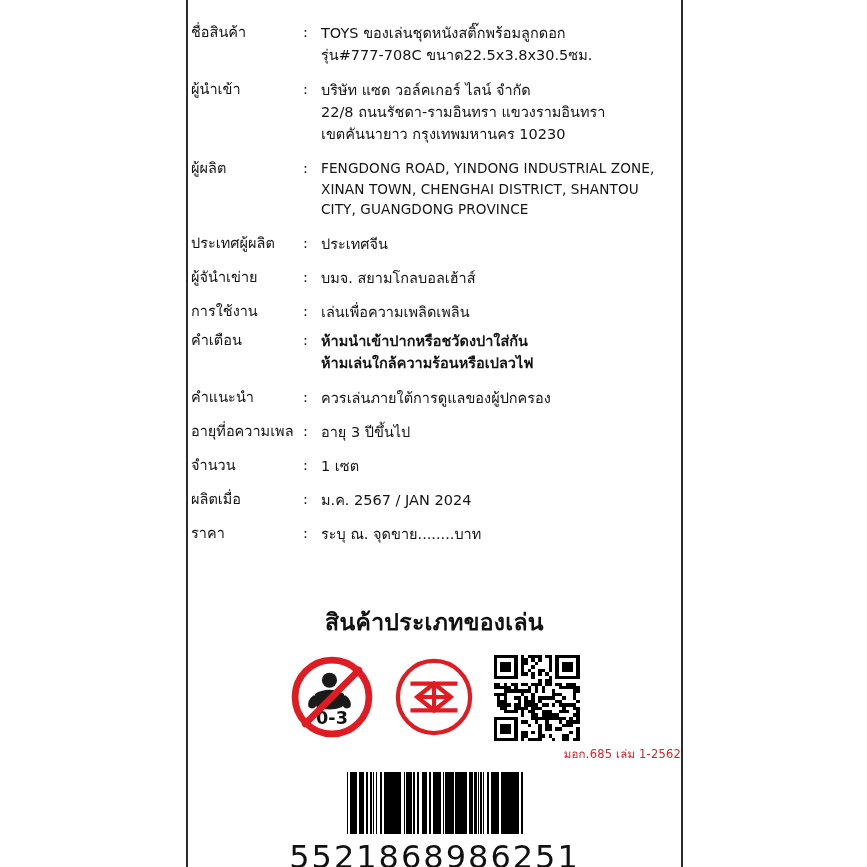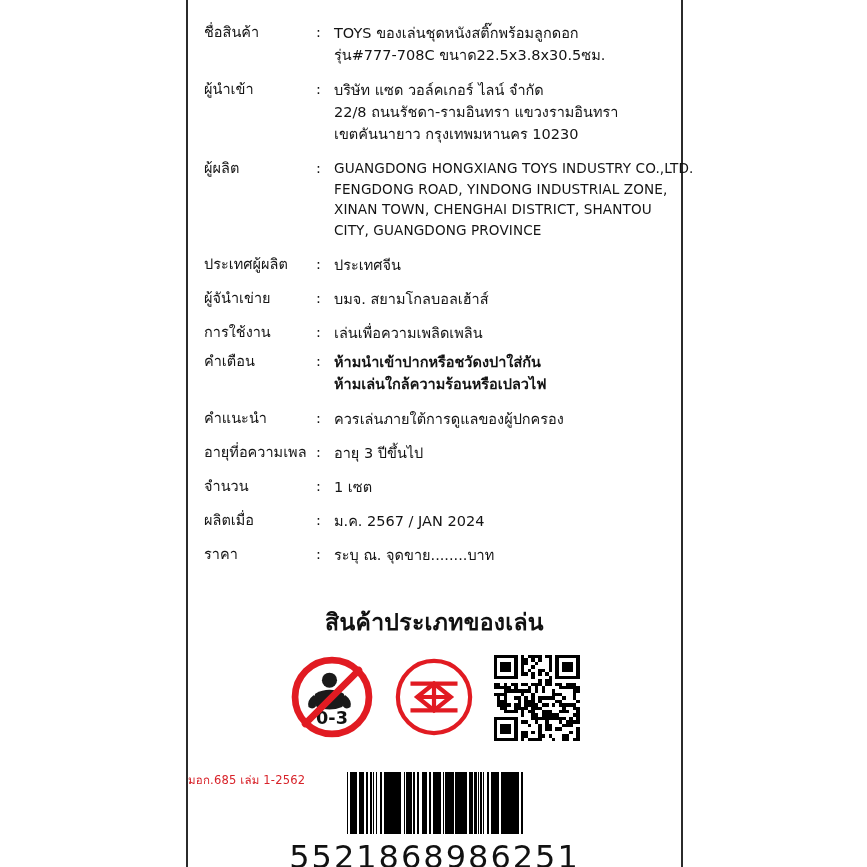--- a/index.html
+++ b/index.html
@@ -30,21 +30,21 @@
     border-left: 2px solid #2b2b2b;
     border-right: 2px solid #2b2b2b;
     box-sizing: border-box;
   }
   .rows {
     position: absolute;
     left: 0;
     top: 22px;
     width: 100%;
     box-sizing: border-box;
-    padding: 0 14px 0 16px;
+    padding: 0 14px 0 3px;
   }
   .row {
     display: flex;
     align-items: flex-start;
     margin-bottom: 10px;
   }
   .row .label {
     width: 112px;
     flex: 0 0 112px;
     font-size: 14.5px;
@@ -127,25 +127,24 @@
     grid-template-rows: repeat(25, 1fr);
   }
   .qr-grid i { display: block; }
   .qr-grid i.on { background: #000; }
 
   #tisi-caption {
     position: absolute;
     left: 0;
     top: 745px;
     width: 100%;
-    text-align: left;
+    text-align: right;
     font-size: 11.5px;
     color: #d8232a;
     letter-spacing: 0.2px;
-    margin-top: 26px;
   }
 
   
   #barcode-area {
     position: absolute;
     left: 0;
     top: 772px;
     width: 100%;
     text-align: center;
   }
@@ -187,21 +186,20 @@
           <div class="value">
             <span class="line">บริษัท แซด วอล์คเกอร์ ไลน์ จำกัด</span>
             <span class="line">22/8 ถนนรัชดา-รามอินทรา แขวงรามอินทรา</span>
             <span class="line">เขตคันนายาว กรุงเทพมหานคร 10230</span>
           </div>
         </div>
         <div class="row gap">
           <div class="label">ผู้ผลิต</div>
           <div class="colon">:</div>
           <div class="value latin">
-            <span class="line">GUANGDONG HONGXIANG TOYS INDUSTRY CO.,LTD.</span>
             <span class="line">FENGDONG ROAD, YINDONG INDUSTRIAL ZONE,</span>
             <span class="line">XINAN TOWN, CHENGHAI DISTRICT, SHANTOU</span>
             <span class="line">CITY, GUANGDONG PROVINCE</span>
           </div>
         </div>
         <div class="row tight">
           <div class="label">ประเทศผู้ผลิต</div>
           <div class="colon">:</div>
           <div class="value">
             <span class="line">ประเทศจีน</span>

